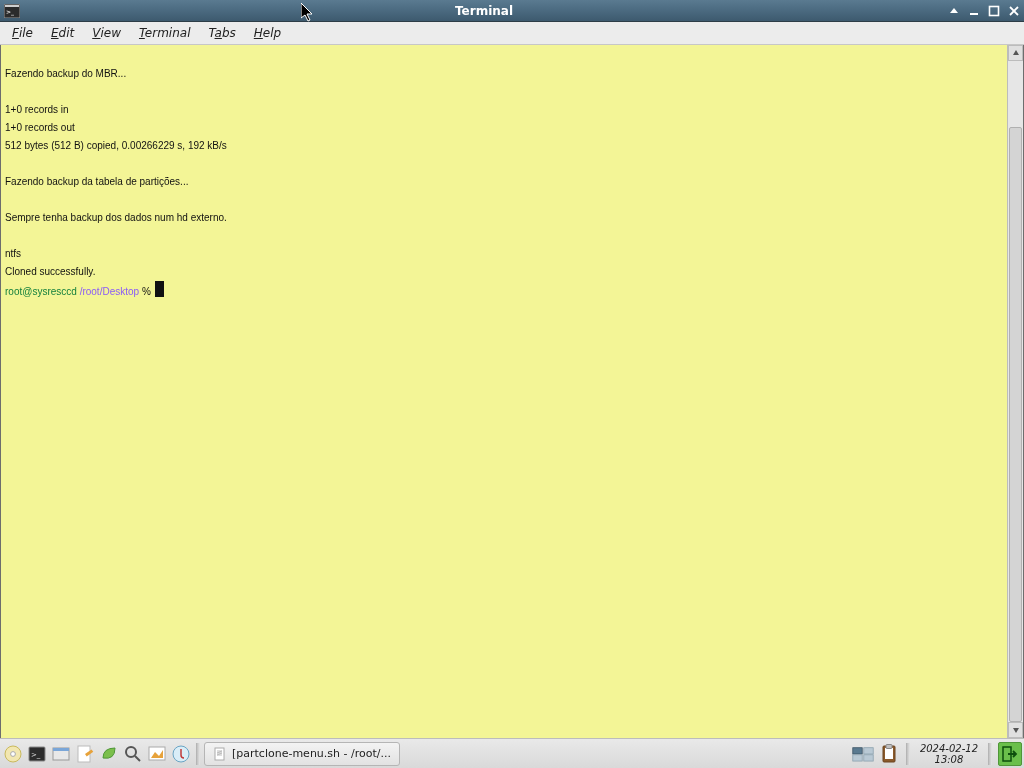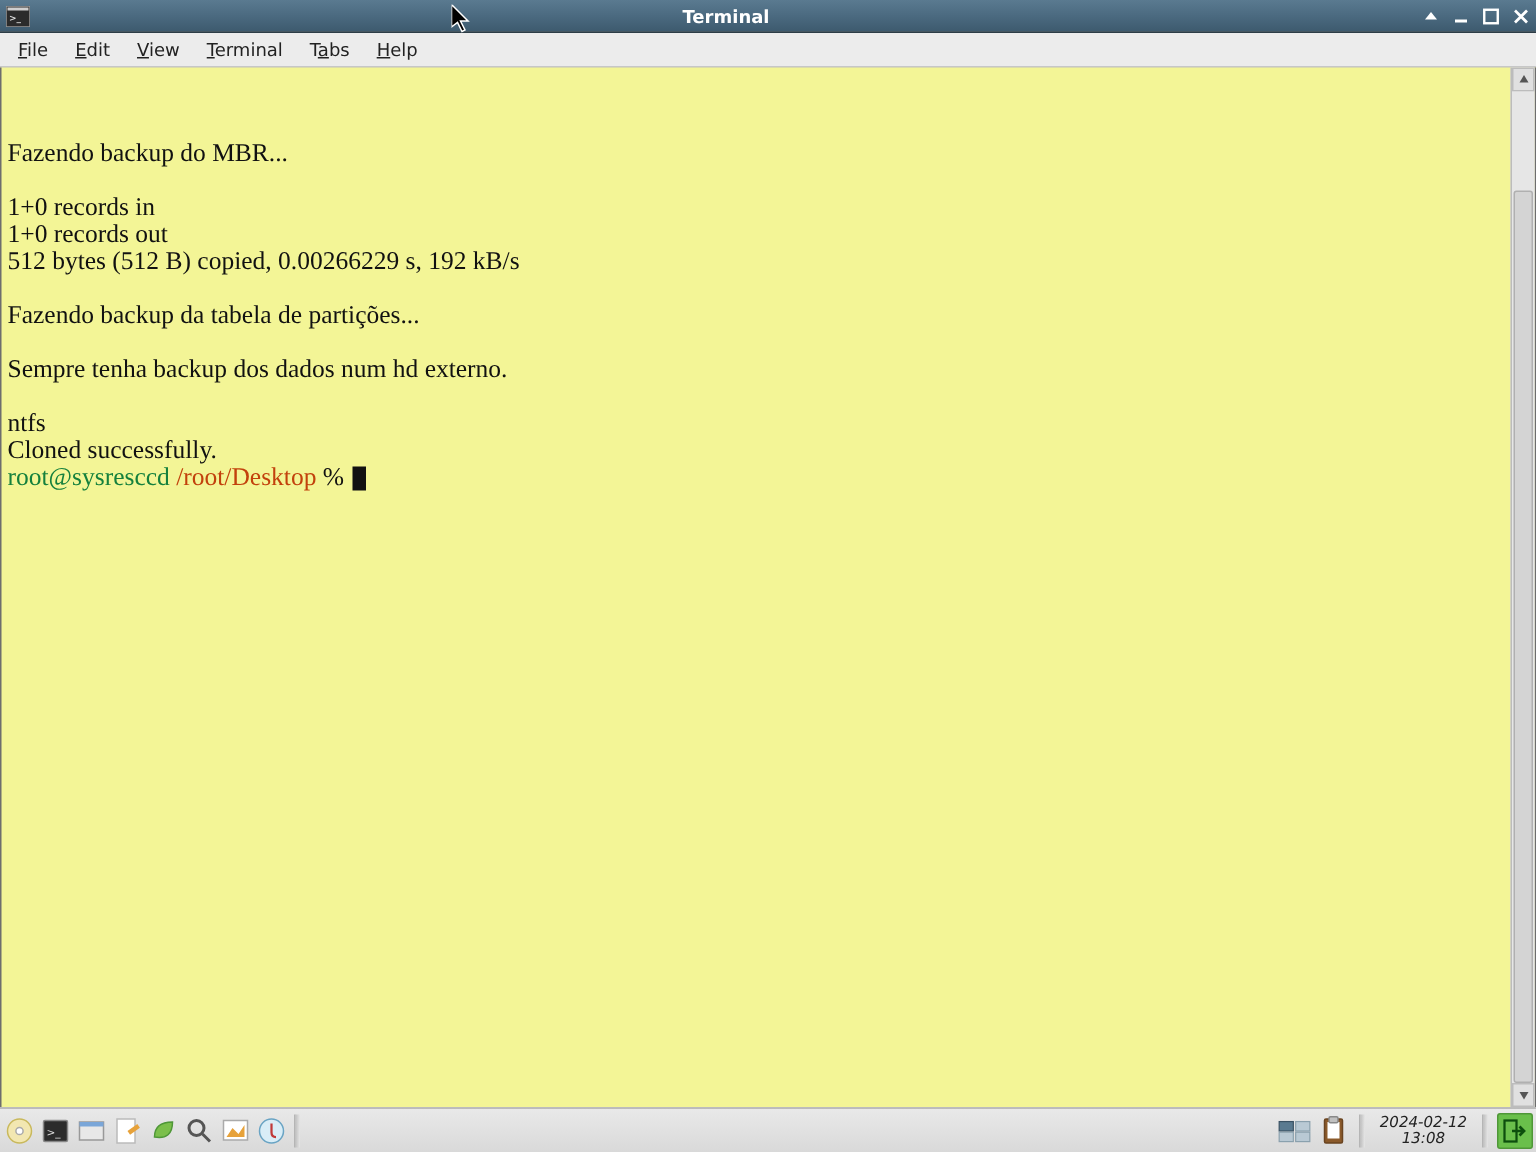--- a/index.html
+++ b/index.html
@@ -28,47 +28,47 @@
   .titlebar svg { display: block; }
 
   
   .menubar {
     height: 23px;
     background: #ececec;
     border-bottom: 1px solid #c7c7c7;
     display: flex; align-items: center;
     padding: 0 4px;
     gap: 2px;
+    font-style: italic;
   }
   .menubar .menu-item {
     padding: 2px 8px; cursor: default; color: #222;
   }
   .menubar .mn-acc { text-decoration: underline; }
 
   
   .term-frame {
     position: absolute; left: 0; right: 0; top: 45px; bottom: 30px;
     background: #f3f596;
     border-left: 1px solid #6d6d6d;
     border-right: 1px solid #6d6d6d;
     display: flex;
   }
   .term-body {
     flex: 1;
-    font-family: Liberation Serif, serif;
-    font-size: 17px;
+    font-family: Liberation Sans, sans-serif;
+    font-size: 10px;
     line-height: 18px;
     color: #111;
     padding: 2px 4px;
     white-space: pre;
     overflow: hidden;
-    margin-top: 28px;
   }
   .term-body .green { color: #15803d; }
-  .term-body .blue  { color: #c2410c; }
+  .term-body .blue  { color: #8b5cf6; }
   .term-body .cursor {
     display: inline-block; width: 9px; height: 16px; background: #111; vertical-align: text-bottom; margin-left: 1px;
   }
 
   
   .vscroll {
     width: 16px;
     background: #e6e6e6;
     border-left: 1px solid #bcbcbc;
     display: flex; flex-direction: column;
@@ -251,20 +251,27 @@
       </svg>
   </div>
   <div class="launcher">
     <svg width="20" height="20" viewBox="0 0 20 20">
         <circle cx="10" cy="10" r="8" fill="#d9edf7" stroke="#6aa4c4"></circle>
         <path d="M10 5 v6 M10 11 q0 3 3 3" stroke="#c03a3a" fill="none" stroke-width="1.5"></path>
       </svg>
   </div>
   <div class="sep"></div>
 
+  <div class="task">
+    <svg width="14" height="14" viewBox="0 0 14 14">
+        <rect x="2" y="1" width="9" height="12" fill="#fff" stroke="#aaa"></rect>
+        <polyline points="4,4 9,4 4,6 9,6 4,8 9,8" stroke="#bbb" fill="none"></polyline>
+      </svg>
+    <span>[partclone-menu.sh - /root/...</span>
+  </div>
 
   <div class="spacer"></div>
 
   <div class="tray">
     <div class="launcher">
       <svg width="28" height="20" viewBox="0 0 28 20">
           <rect x="1" y="2" width="12" height="8" fill="#5a7a90" stroke="#3a5264"></rect>
           <rect x="15" y="2" width="12" height="8" fill="#b9c9d4" stroke="#8aa0ad"></rect>
           <rect x="1" y="11" width="12" height="8" fill="#b9c9d4" stroke="#8aa0ad"></rect>
           <rect x="15" y="11" width="12" height="8" fill="#b9c9d4" stroke="#8aa0ad"></rect>

